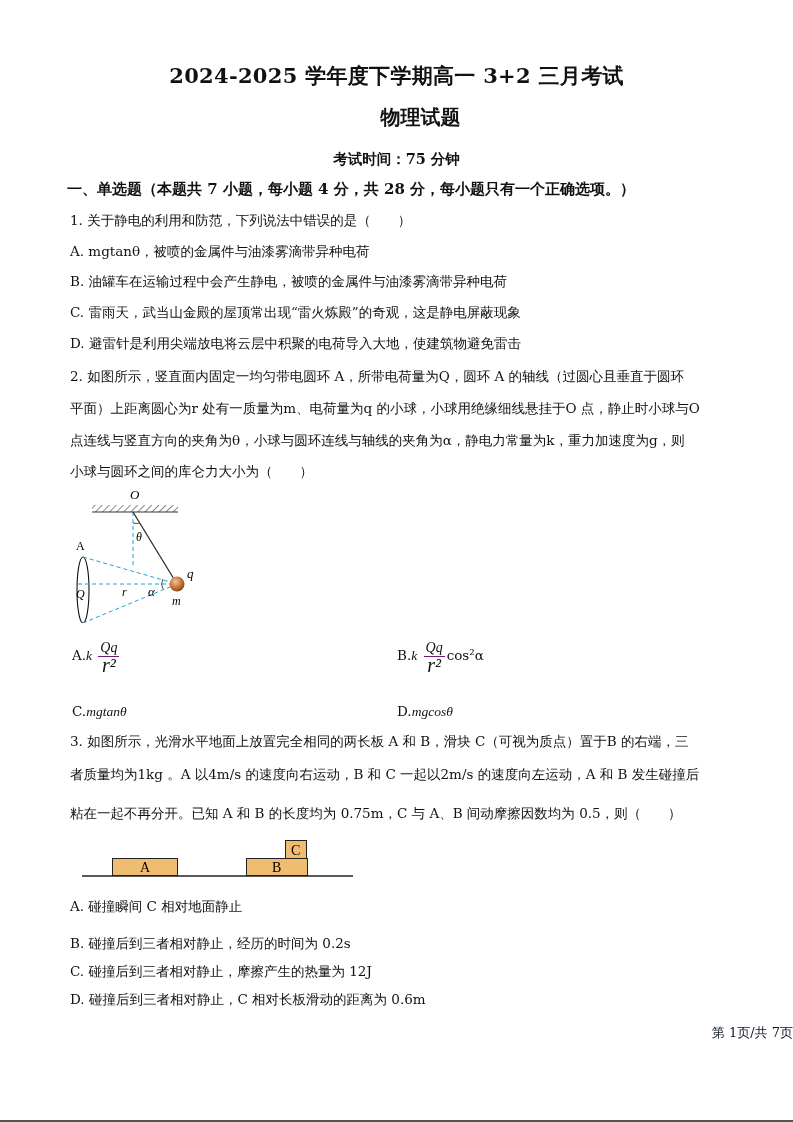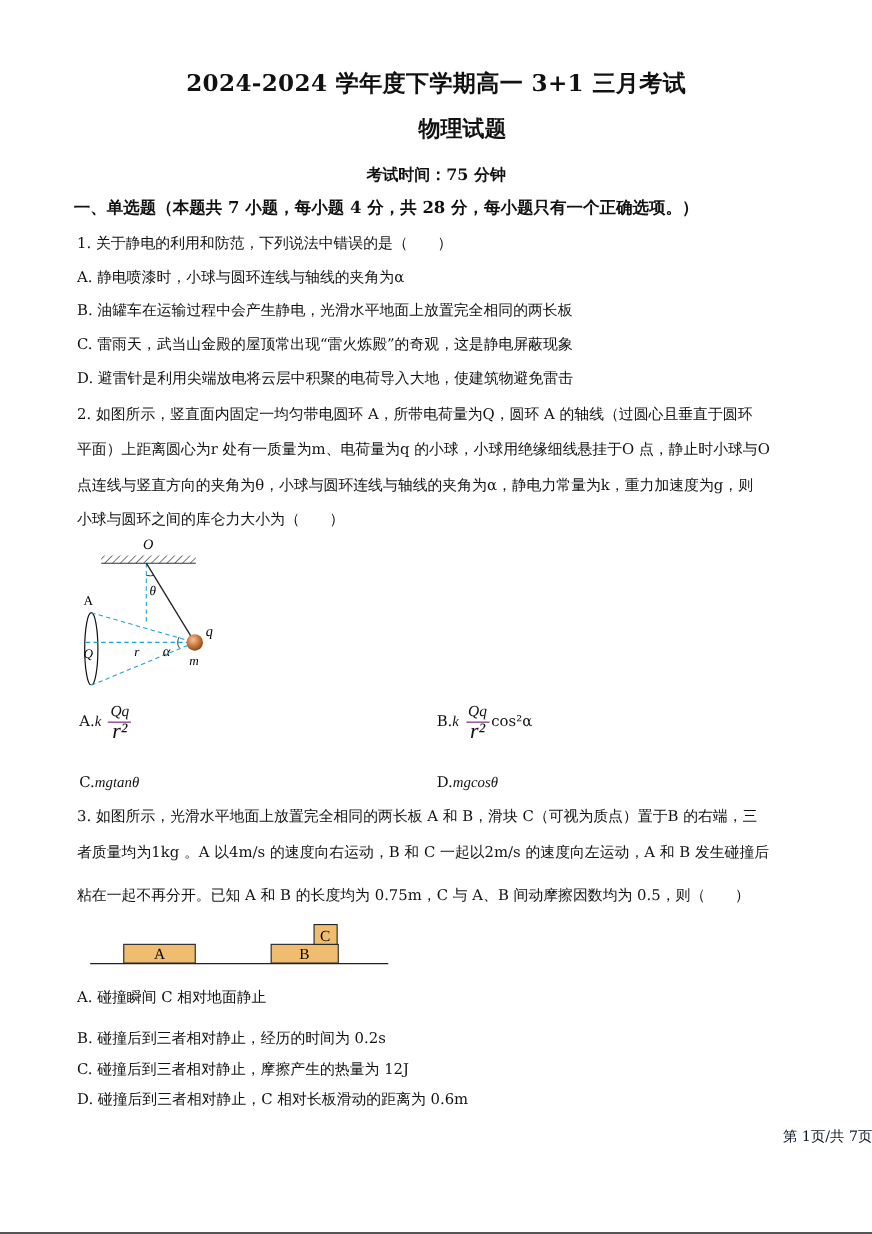--- a/index.html
+++ b/index.html
@@ -19,29 +19,29 @@
   .frac .den { display: block; font-style: italic; font-family: "Liberation Serif", serif; font-size: 20px; line-height: 16px; }
   .footer { left: 0; width: 793px; text-align: right; top: 1024px; font-size: 13px; color: #0f172a; }
   .bottom-bar { position: absolute; left: 0; top: 1120px; width: 793px; height: 2px; background: #555; }
   svg text { font-family: "Liberation Serif", serif; }
 </style>
 </head>
 <body>
 
 <div class="page">
 
-  <div class="abs title">2024-2024 学年度下学期高一 3+1 三月考试</div>
+  <div class="abs title">2024-2025 学年度下学期高一 3+2 三月考试</div>
   <div class="abs subtitle">物理试题</div>
   <div class="abs examtime">考试时间：75 分钟</div>
 
   <div class="abs section">一、单选题（本题共 7 小题，每小题 4 分，共 28 分，每小题只有一个正确选项。）</div>
 
   <div class="abs line" style="top:212px;">1. 关于静电的利用和防范，下列说法中错误的是（　　）</div>
-  <div class="abs line" style="top:243px;">A. 静电喷漆时，小球与圆环连线与轴线的夹角为α</div>
-  <div class="abs line" style="top:273px;">B. 油罐车在运输过程中会产生静电，光滑水平地面上放置完全相同的两长板</div>
+  <div class="abs line" style="top:243px;">A. mgtanθ，被喷的金属件与油漆雾滴带异种电荷</div>
+  <div class="abs line" style="top:273px;">B. 油罐车在运输过程中会产生静电，被喷的金属件与油漆雾滴带异种电荷</div>
   <div class="abs line" style="top:304px;">C. 雷雨天，武当山金殿的屋顶常出现“雷火炼殿”的奇观，这是静电屏蔽现象</div>
   <div class="abs line" style="top:335px;">D. 避雷针是利用尖端放电将云层中积聚的电荷导入大地，使建筑物避免雷击</div>
 
   <div class="abs line" style="top:368px;">2. 如图所示，竖直面内固定一均匀带电圆环 A，所带电荷量为Q，圆环 A 的轴线（过圆心且垂直于圆环</div>
   <div class="abs line" style="top:400px;">平面）上距离圆心为r 处有一质量为m、电荷量为q 的小球，小球用绝缘细线悬挂于O 点，静止时小球与O</div>
   <div class="abs line" style="top:432px;">点连线与竖直方向的夹角为θ，小球与圆环连线与轴线的夹角为α，静电力常量为k，重力加速度为g，则</div>
   <div class="abs line" style="top:463px;">小球与圆环之间的库仑力大小为（　　）</div>
 
   <svg class="abs" style="left:60px; top:483px;" width="160" height="140">
     <defs>

